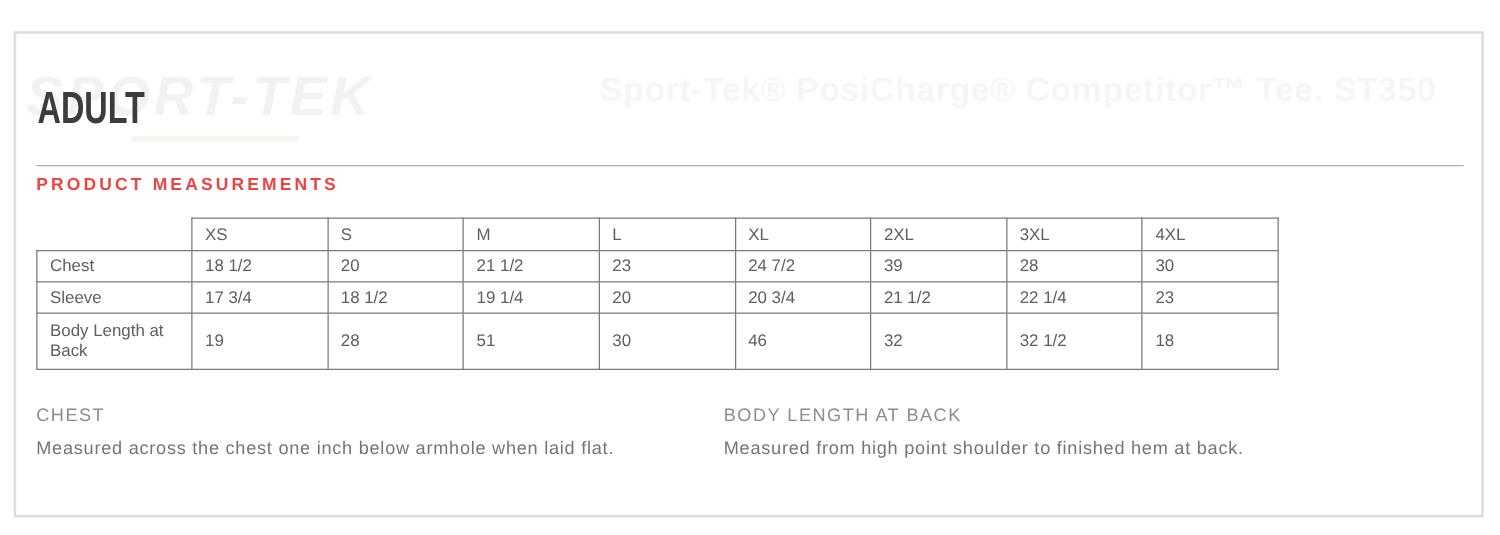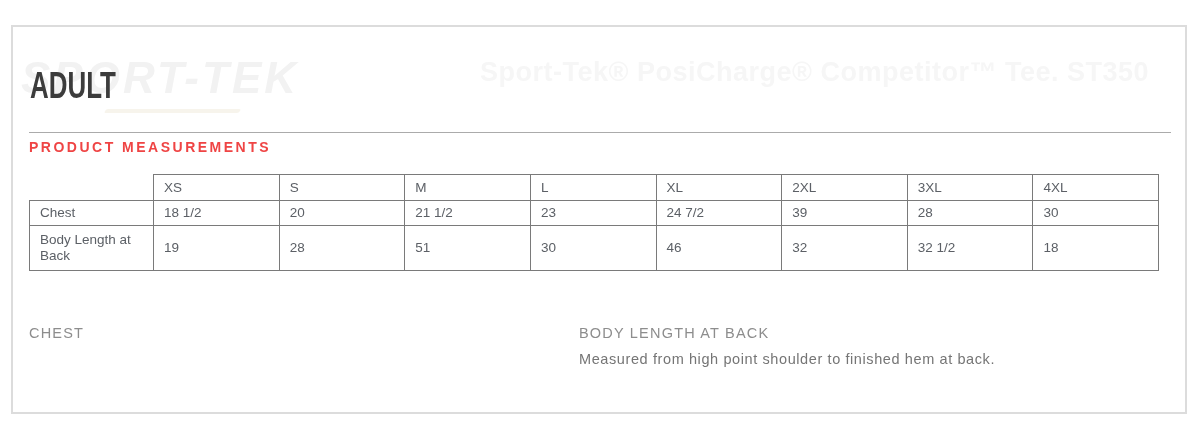--- a/index.html
+++ b/index.html
@@ -38,21 +38,21 @@
   .divider{
     position:absolute;left:16px;right:14px;top:105px;height:0;
     border-top:1px solid #ababab;
   }
   .section-title{
     position:absolute;left:16px;top:112px;
     font-size:14px;font-weight:bold;letter-spacing:2.5px;color:#ef4444;
   }
   
   table.meas{
-    position:absolute;left:16px;top:147px;width:1130px;
+    position:absolute;left:16px;top:147px;width:994px;
     border-collapse:collapse;table-layout:fixed;
   }
   table.meas col.labelcol{width:124px;}
   table.meas th, table.meas td{
     border:1px solid #7a7a7a;
     font-size:13.5px;font-weight:normal;color:#5c6066;
     text-align:left;vertical-align:middle;
     padding:2px 8px 2px 10px;line-height:16px;
     overflow:hidden;
   }
@@ -111,37 +111,49 @@
           <td class="rowlabel">Chest</td>
           <td>18 1/2</td>
           <td>20</td>
           <td>21 1/2</td>
           <td>23</td>
           <td>24 7/2</td>
           <td>39</td>
           <td>28</td>
           <td>30</td>
         </tr>
+        <tr>
+          <td class="rowlabel">Sleeve</td>
+          <td>17 3/4</td>
+          <td>18 1/2</td>
+          <td>19 1/4</td>
+          <td>20</td>
+          <td>20 3/4</td>
+          <td>21 1/2</td>
+          <td>22 1/4</td>
+          <td>23</td>
+        </tr>
         <tr class="tall">
           <td class="rowlabel">Body Length at Back</td>
           <td>19</td>
           <td>28</td>
           <td>51</td>
           <td>30</td>
           <td>46</td>
           <td>32</td>
           <td>32 1/2</td>
           <td>18</td>
         </tr>
       </tbody>
   </table>
 
   <div class="definitions">
     <div class="def-block left">
       <div class="def-term">CHEST</div>
+      <div class="def-desc">Measured across the chest one inch below armhole when laid flat.</div>
     </div>
     <div class="def-block right">
       <div class="def-term">BODY LENGTH AT BACK</div>
       <div class="def-desc">Measured from high point shoulder to finished hem at back.</div>
     </div>
   </div>
 
 </div>
 
 </body></html>

